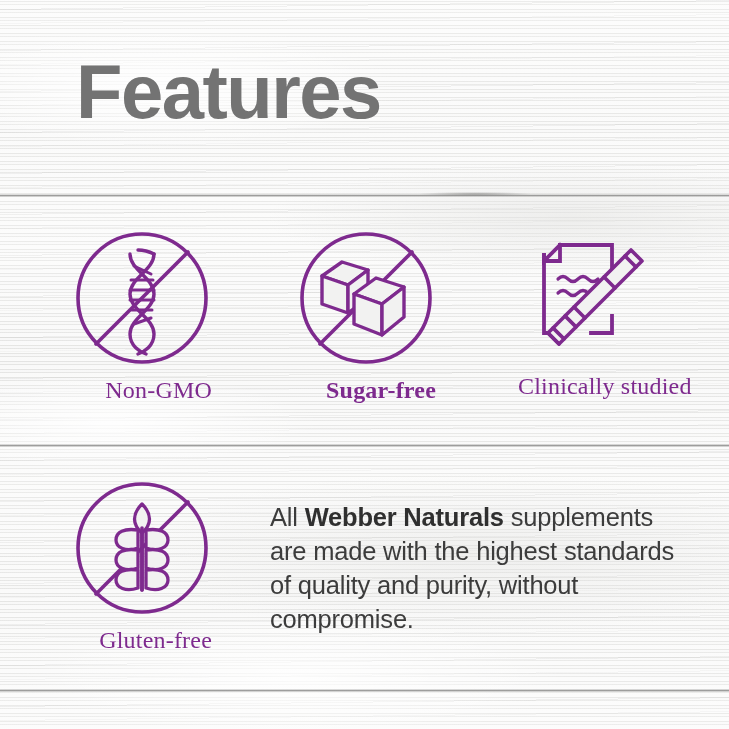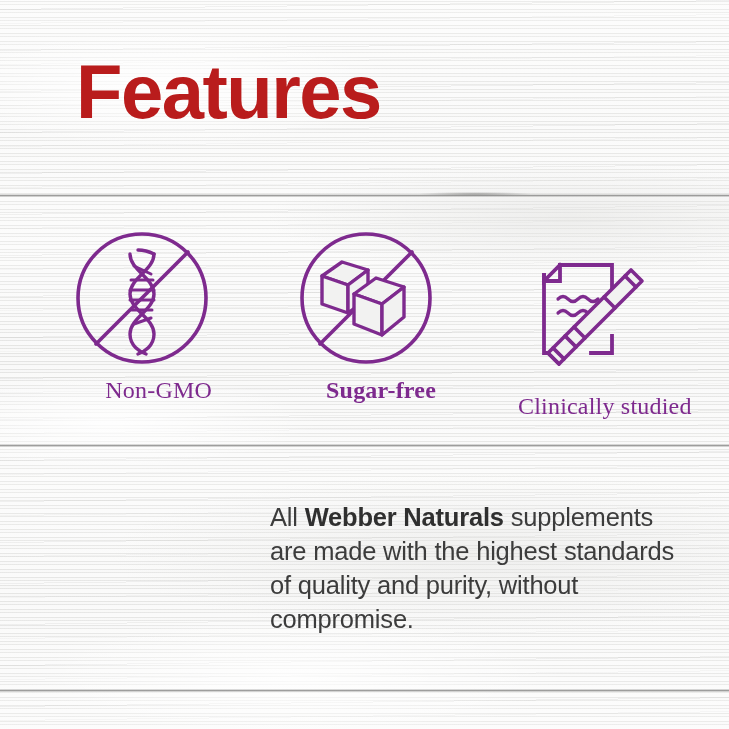--- a/index.html
+++ b/index.html
@@ -99,21 +99,21 @@
   
   .title {
     position: absolute;
     left: 76px;
     top: 54px;
     font-family: "Liberation Sans", sans-serif;
     font-weight: bold;
     font-size: 76px;
     line-height: 1;
     letter-spacing: -1.5px;
-    color: #b91c1c;
+    color: #737373;
   }
 
   
   .feature {
     position: absolute;
     text-align: right;
   }
   .feature .icon-box {
     width: 140px;
     height: 140px;
@@ -123,21 +123,21 @@
     margin-top: 9px;
     font-family: "Liberation Serif", serif;
     font-size: 24px;
     color: #7E2A8E;
     white-space: nowrap;
     letter-spacing: 0.2px;
   }
 
   .feature-nongmo   { left: 72px;  top: 228px; width: 140px; }
   .feature-sugar    { left: 296px; top: 228px; width: 140px; font-weight: bold; }
-  .feature-clinical { left: 518px; top: 244px; width: 140px; }
+  .feature-clinical { left: 518px; top: 224px; width: 140px; }
   .feature-gluten   { left: 72px;  top: 478px; width: 140px; }
 
   .feature-clinical .label,
   .feature-sugar .label,
   .feature-nongmo .label,
   .feature-gluten .label { position: relative; }
 
   .feature-clinical .label { left: 0; }
 
   
@@ -238,18 +238,43 @@
 
           <path d="M47 92 L58 103 L46 115 L35 104 Z"></path>
           <path d="M35 104 L46 115 L41 120 L30 109 Z"></path>
           <path d="M30 109 L41 120"></path>
         </g>
       </svg>
     </div>
     <div class="label">Clinically studied</div>
   </div>
 
+  <div class="feature feature-gluten">
+    <div class="icon-box">
+      <svg viewBox="0 0 140 140" width="140" height="140" fill="none" stroke="#7E2A8E" stroke-width="3.6" stroke-linecap="round" stroke-linejoin="round">
+
+        <line x1="24" y1="116" x2="116" y2="24"></line>
+
+        <line x1="70" y1="44" x2="70" y2="112" stroke-width="3.6"></line>
+
+        <path d="M70 26 C60 36, 60 46, 70 55 C80 46, 80 36, 70 26 Z" stroke-width="3.3" fill="#f2f2f1"></path>
+
+        <path d="M66 52 C52 50, 44 54, 44 62 C44 70, 54 74, 66 70 Z" stroke-width="3.3" fill="#f2f2f1"></path>
+        <path d="M66 72 C52 70, 44 74, 44 82 C44 90, 54 94, 66 90 Z" stroke-width="3.3" fill="#f2f2f1"></path>
+        <path d="M66 92 C52 90, 44 94, 44 102 C44 110, 54 114, 66 110 Z" stroke-width="3.3" fill="#f2f2f1"></path>
+
+        <path d="M74 52 C88 50, 96 54, 96 62 C96 70, 86 74, 74 70 Z" stroke-width="3.3" fill="#f2f2f1"></path>
+        <path d="M74 72 C88 70, 96 74, 96 82 C96 90, 86 94, 74 90 Z" stroke-width="3.3" fill="#f2f2f1"></path>
+        <path d="M74 92 C88 90, 96 94, 96 102 C96 110, 86 114, 74 110 Z" stroke-width="3.3" fill="#f2f2f1"></path>
+
+        <line x1="70" y1="50" x2="70" y2="112" stroke-width="3.6"></line>
+
+        <circle cx="70" cy="70" r="64" stroke-width="3.6"></circle>
+      </svg>
+    </div>
+    <div class="label">Gluten-free</div>
+  </div>
 
   <div class="blurb">
     <span>All </span><b>Webber Naturals</b><span> supplements are made with the highest standards of quality and purity, without compromise.</span>
   </div>
 
 </div>
 
 </body></html>

